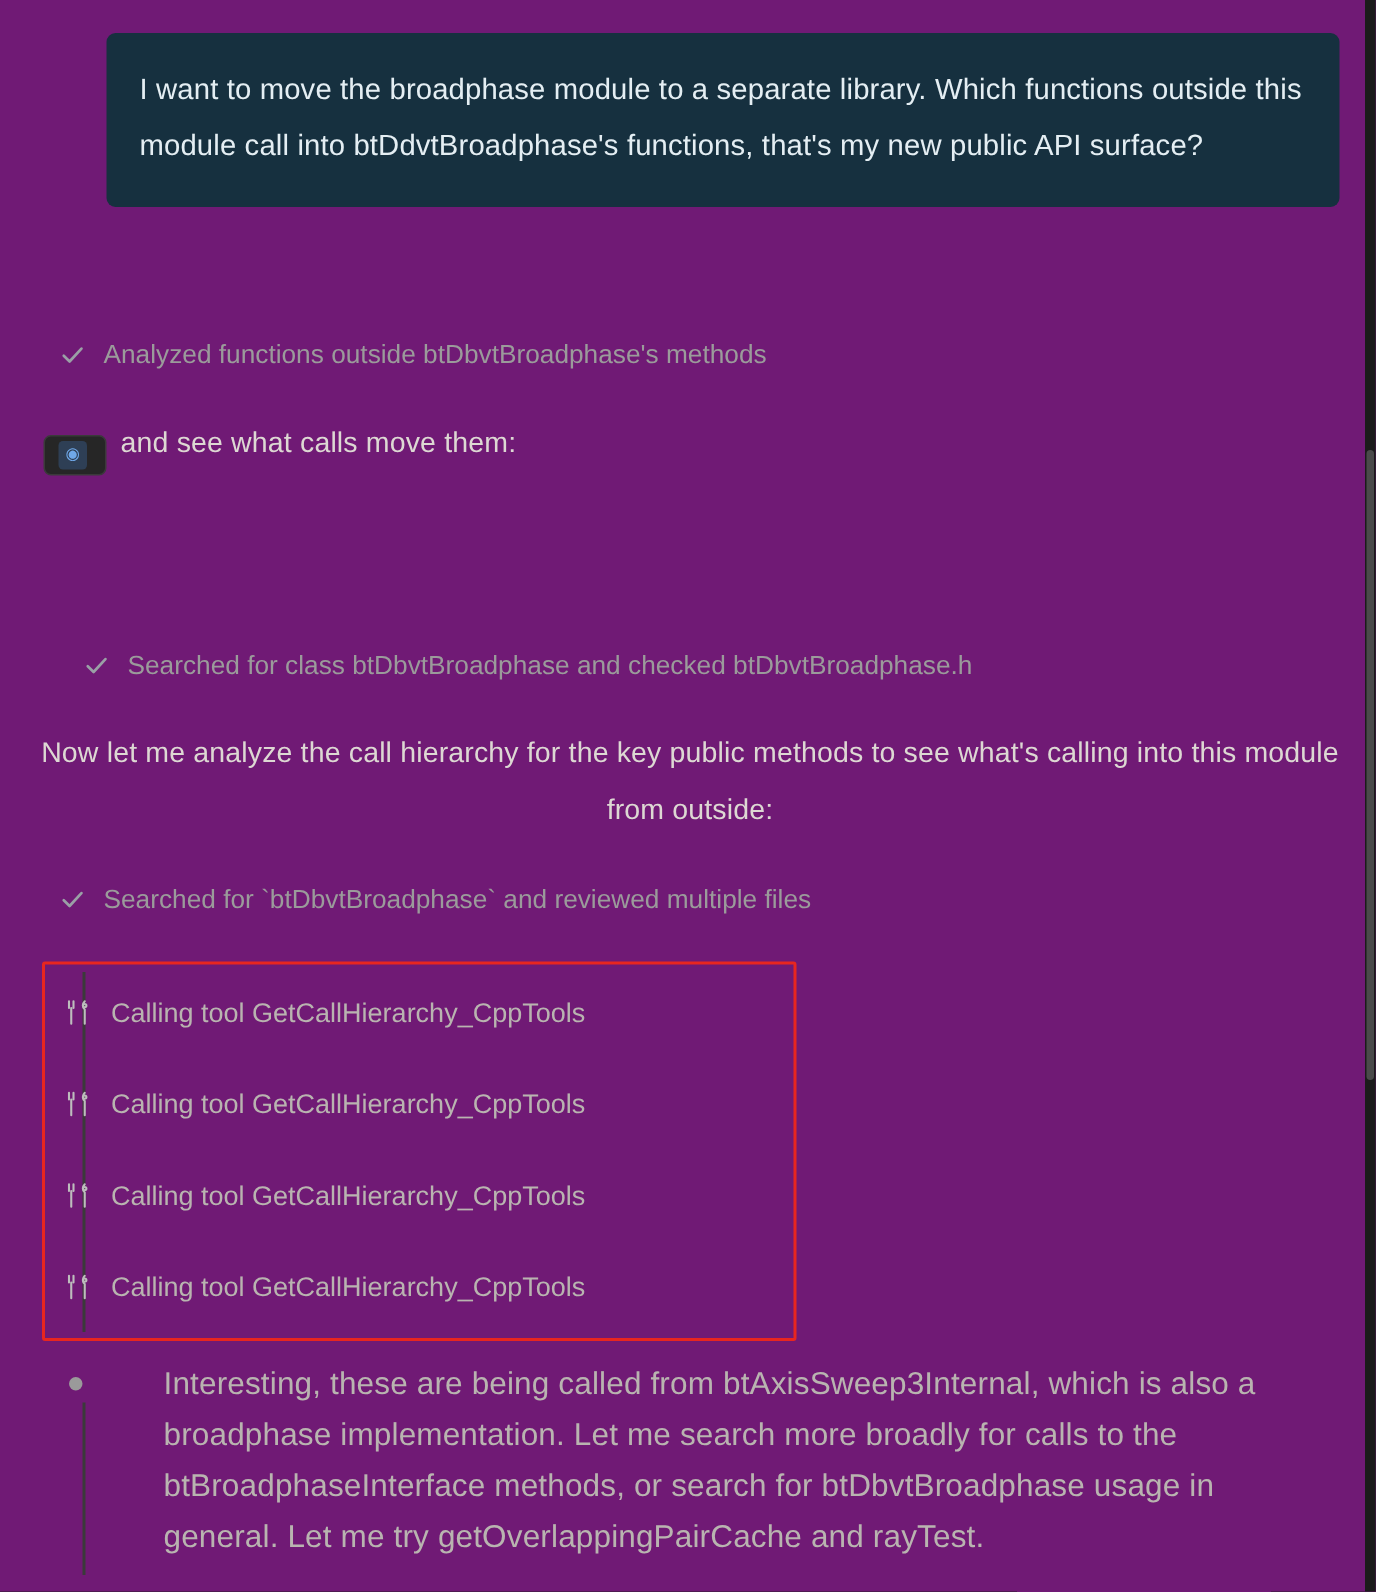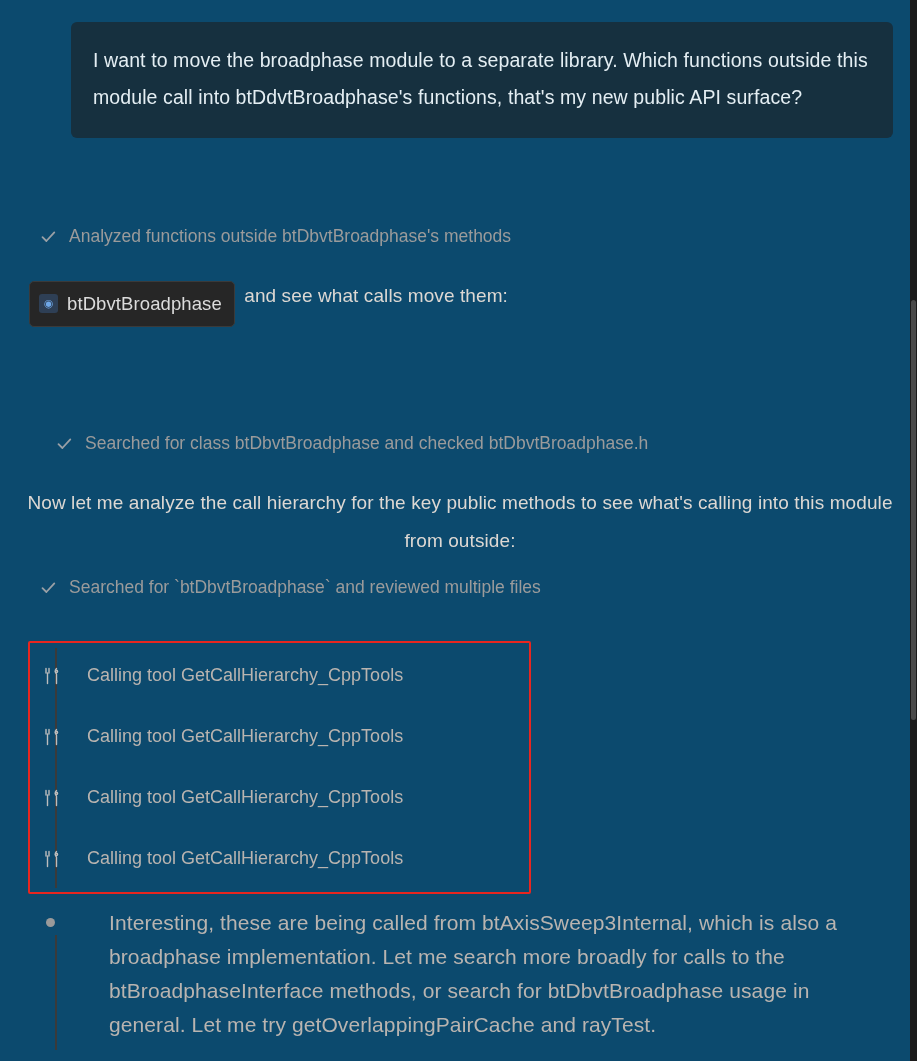--- a/index.html
+++ b/index.html
@@ -11,21 +11,21 @@
     width: 917px;
     height: 1061px;
     font-family: "Liberation Sans", sans-serif;
     color: #d4d4d4;
     overflow: hidden;
   }
   .page {
     position: relative;
     width: 917px;
     height: 1061px;
-    background: #0c4a6e;
+    background: #701a75;
     padding: 0;
     box-sizing: border-box;
   }
 
   
   .user-bubble {
     position: absolute;
     left: 71px;
     top: 22px;
     width: 822px;
@@ -115,22 +115,22 @@
     position: absolute;
     left: 55px;
     top: 648px;
     width: 2px;
     height: 240px;
     background: #3a3a3a;
   }
   .tool-line {
     position: absolute;
     display: flex;
-    align-items: flex-end;
-    gap: 25px;
+    align-items: flex-start;
+    gap: 12px;
   }
   .tool-icon {
     width: 20px;
     height: 20px;
     flex: none;
     color: #bdbdbd;
   }
   .tool-icon svg { display: block; }
   .tool-text {
     font-size: 18px;
@@ -205,37 +205,36 @@
       <svg viewBox="0 0 17 17" width="17" height="17" fill="none" stroke="currentColor" stroke-width="1.8" stroke-linecap="round" stroke-linejoin="round">
           <path d="M2.5 9.2 L6.4 13 L14.3 4.4"></path>
         </svg>
     </span>
     <span class="status-text">Analyzed functions outside btDbvtBroadphase's methods</span>
   </div>
 
   <div class="assistant-para" style="left:25px; top:277px; width:850px;">
     <span class="code-chip">
       <span class="chip-icon">◉</span>
-      <span class="chip-text">btDbvtBroadphase</span>
     </span>
     <span>and see what calls move them:</span>
   </div>
 
   <div class="status-line" style="left:56px; top:432px;">
     <span class="check-icon">
       <svg viewBox="0 0 17 17" width="17" height="17" fill="none" stroke="currentColor" stroke-width="1.8" stroke-linecap="round" stroke-linejoin="round">
           <path d="M2.5 9.2 L6.4 13 L14.3 4.4"></path>
         </svg>
     </span>
     <span class="status-text">Searched for class btDbvtBroadphase and checked btDbvtBroadphase.h</span>
   </div>
 
   <div class="assistant-para" style="left:25px; top:484px; width:870px;text-align:center;">Now let me analyze the call hierarchy for the key public methods to see what's calling into this module from outside:</div>
 
-  <div class="status-line" style="left:40px; top:576px;justify-content:flex-end;">
+  <div class="status-line" style="left:40px; top:588px;justify-content:flex-end;">
     <span class="check-icon">
       <svg viewBox="0 0 17 17" width="17" height="17" fill="none" stroke="currentColor" stroke-width="1.8" stroke-linecap="round" stroke-linejoin="round">
           <path d="M2.5 9.2 L6.4 13 L14.3 4.4"></path>
         </svg>
     </span>
     <span class="status-text">Searched for `btDbvtBroadphase` and reviewed multiple files</span>
   </div>
 
   <div class="tool-rail"></div>
 

